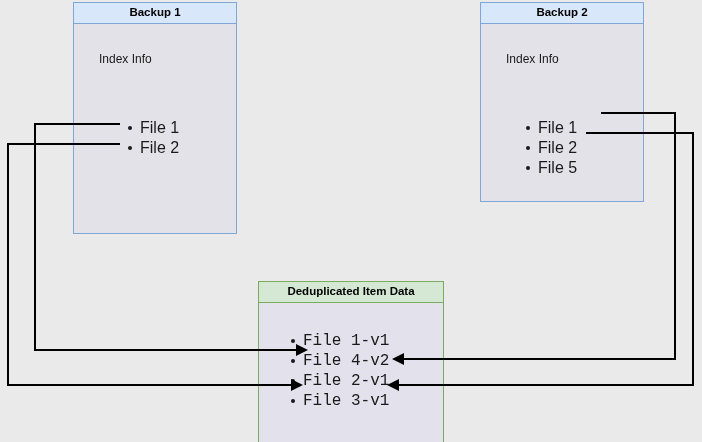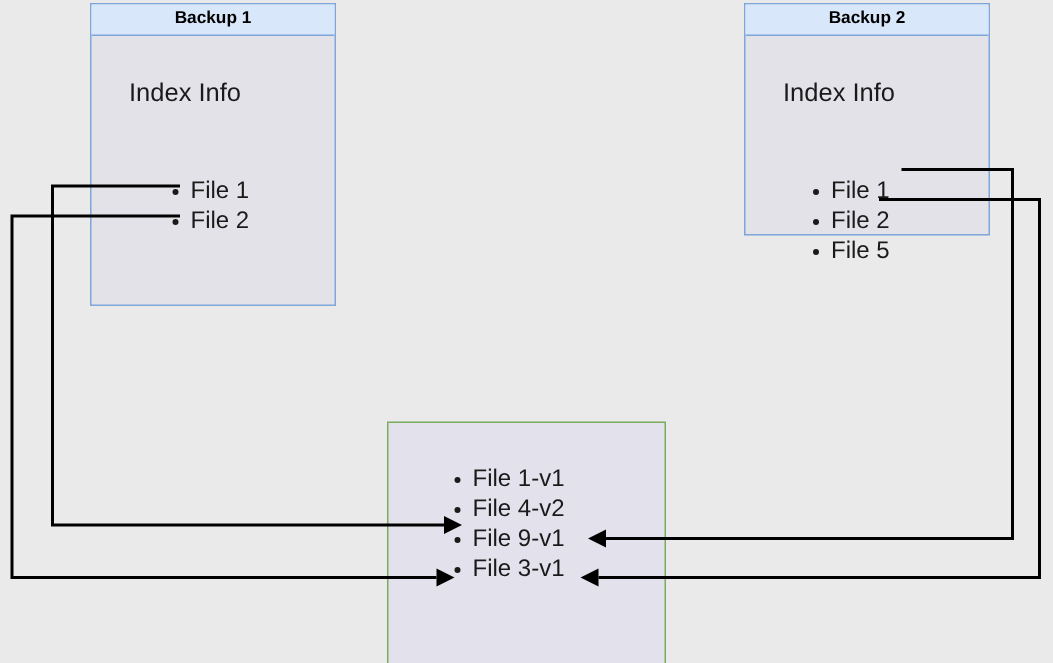--- a/index.html
+++ b/index.html
@@ -49,21 +49,21 @@
     background: #e3e2ec;
   }
   .node.green .node-header {
     background: #d5e8d4;
     border-bottom-color: #7aac5e;
   }
 
   
   .index-label {
     position: absolute;
-    font-size: 17px;
+    font-size: 12px;
     color: #1a1a1a;
     white-space: nowrap;
   }
   .file-list {
     position: absolute;
     margin: 0;
     padding: 0;
     list-style: none;
   }
   .file-list li {
@@ -105,49 +105,50 @@
   #edges polygon {
     fill: #000000;
     stroke: none;
   }
 </style>
 </head>
 <body>
 
 <div id="stage">
 
-  <div class="node" id="node-backup1" style="left:60px; top:2px; width:164px; height:202px;">
+  <div class="node" id="node-backup1" style="left:73px; top:2px; width:164px; height:232px;">
     <div class="node-header">Backup 1</div>
     <div class="node-body">
       <div class="index-label" style="left:25px; top:28px;">Index Info</div>
       <ul class="file-list" style="left:52px; top:94px;">
         <li>File 1</li>
         <li>File 2</li>
       </ul>
     </div>
   </div>
 
-  <div class="node" id="node-backup2" style="left:496px; top:2px; width:164px; height:155px;">
+  <div class="node" id="node-backup2" style="left:480px; top:2px; width:164px; height:200px;">
     <div class="node-header">Backup 2</div>
     <div class="node-body">
       <div class="index-label" style="left:25px; top:28px;">Index Info</div>
       <ul class="file-list" style="left:43px; top:94px;">
         <li>File 1</li>
         <li>File 2</li>
         <li>File 5</li>
       </ul>
     </div>
   </div>
 
   <div class="node green" id="node-dedup" style="left:258px; top:281px; width:186px; height:165px;">
+    <div class="node-header">Deduplicated Item Data</div>
     <div class="node-body">
-      <ul class="file-list" style="left:42px; top:28px;">
+      <ul class="file-list" style="left:30px; top:28px;font-family:Liberation Mono, monospace;">
         <li>File 1-v1</li>
         <li>File 4-v2</li>
-        <li>File 9-v1</li>
+        <li>File 2-v1</li>
         <li>File 3-v1</li>
       </ul>
     </div>
   </div>
 
   <svg id="edges" viewBox="0 0 702 442">
 
     <g>
       <path d="M 120 124 L 35 124 L 35 350 L 296 350"></path>
       <polygon points="296,344 308,350 296,356"></polygon>

